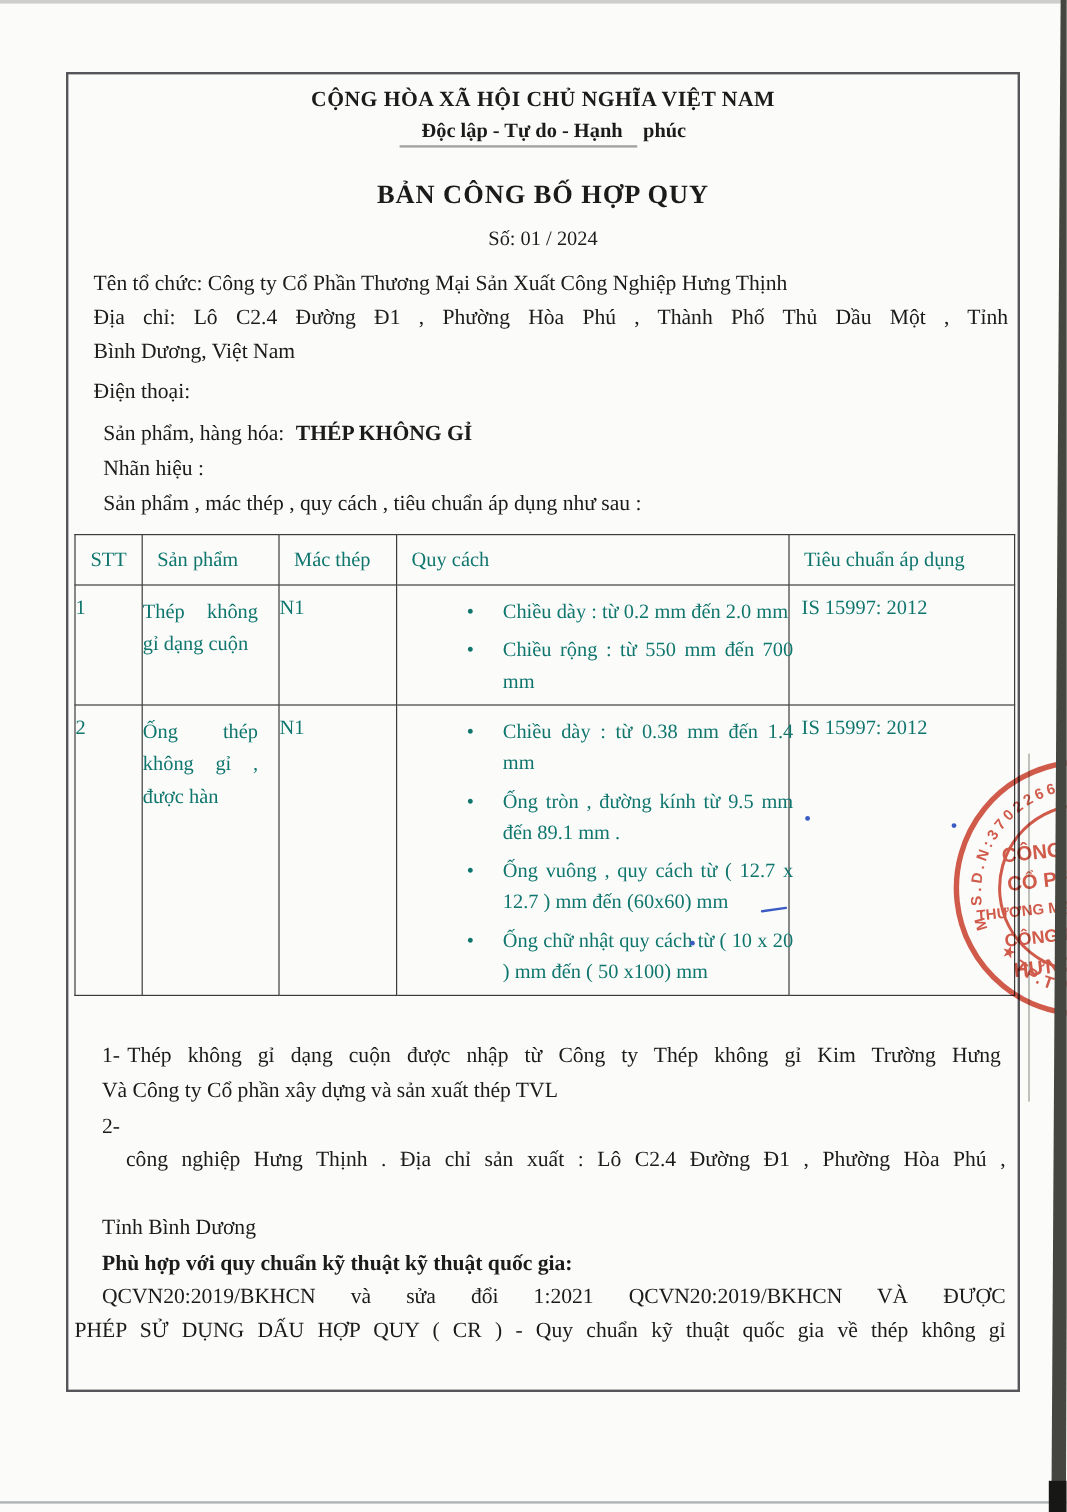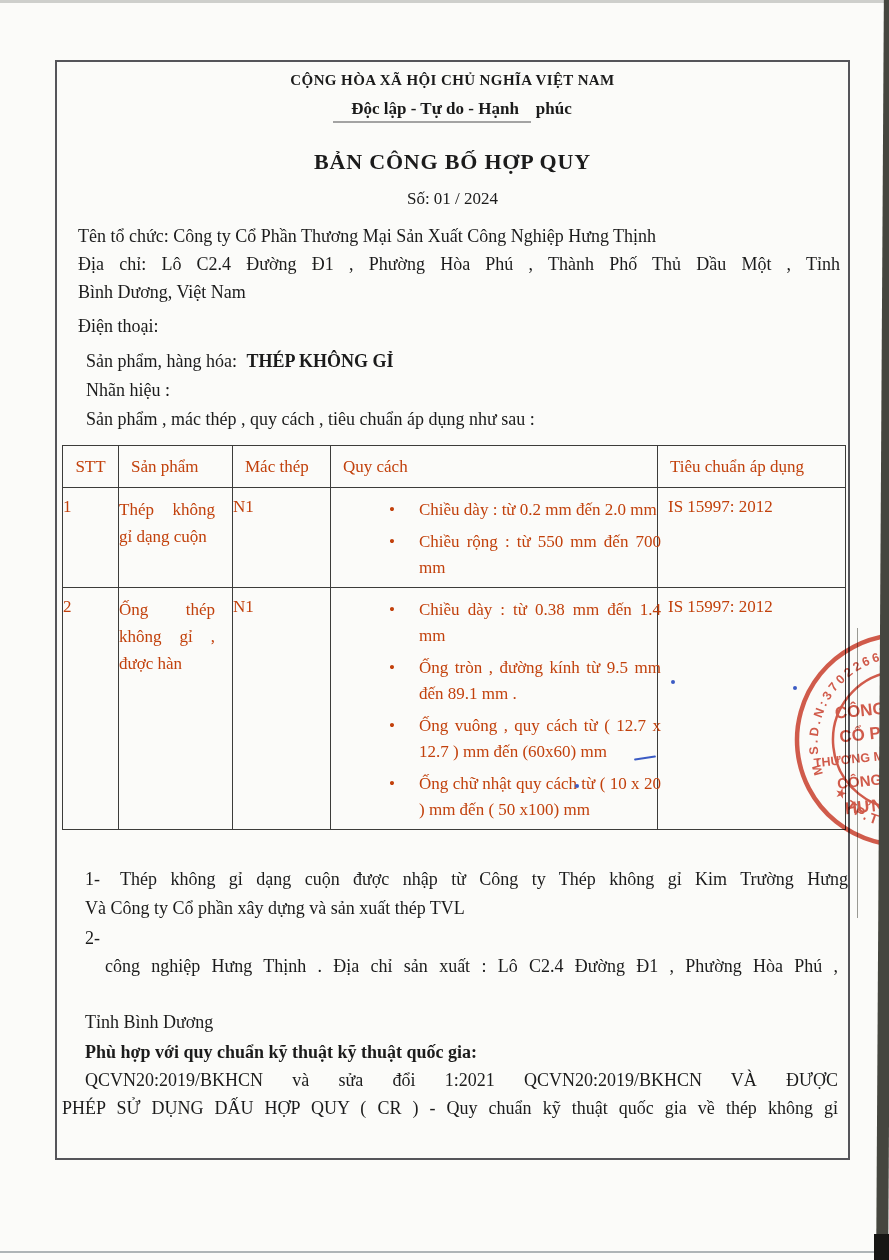--- a/index.html
+++ b/index.html
@@ -12,34 +12,34 @@
   }
   .abs { position:absolute; }
   
   .edge-top { left:0; top:0; width:100%; height:3px; background:#cecfcc; }
   .edge-right { right:-3px; top:-4px; width:12px; height:1270px; background:#45463f; transform:rotate(0.35deg); z-index:30; }
   .corner-blob { right:0; bottom:0; width:15px; height:26px; background:#171715; z-index:31; }
   .edge-bottom { left:0; top:1251px; width:100%; height:2px; background:#aeb4b6; z-index:29; }
   
   .frame { left:55px; top:60px; width:795px; height:1100px; border:2px solid #55555a; z-index:1; }
   .centerband { left:55px; width:795px; text-align:center; z-index:2; }
-  .nat { top:72px; font-size:15px; font-weight:bold; letter-spacing:0.4px; }
+  .nat { top:72px; font-size:18px; font-weight:bold; letter-spacing:0.4px; }
   .motto { top:99px; font-size:17px; font-weight:bold; }
   .motto .ul { border-bottom:2px solid #a3a3a3; padding:0 12px 3px 18px; }
   .motto .tail { margin-left:5px; }
   .title { top:149px; font-size:22px; font-weight:bold; letter-spacing:0.8px; }
   .docnum { top:189px; font-size:17px; }
   .line { position:absolute; font-size:18px; line-height:24px; white-space:nowrap; z-index:2; }
   .jl { white-space:normal; text-align:justify; text-align-last:justify; }
   .b { font-weight:bold; }
   
   table.spec-table { position:absolute; left:62px; top:445px; width:783px; border-collapse:collapse; table-layout:fixed; z-index:2; }
   table.spec-table td, table.spec-table th {
     border:1.5px solid #3c3c3a; font-size:17px; font-weight:normal;
-    vertical-align:top; text-align:left; color:#c2410c;
+    vertical-align:top; text-align:left; color:#0f766e;
   }
   tr.hdr th { height:42px; vertical-align:middle; padding-left:12px; }
   tr.hdr th.c { text-align:center; padding-left:0; }
   td.c { text-align:center; padding-top:9px; }
   td.pcell { padding:8px 6px 0 0; }
   .pline { width:96px; line-height:27px; }
   .pline.jl { text-align-last:justify; }
   td.qcell { padding-top:9px; }
   .spec { position:relative; margin:0 0 6px 88px; width:242px; line-height:26px; }
   .spec::before { content:"•"; position:absolute; left:-30px; top:0; font-size:17px; }
@@ -142,21 +142,21 @@
           <div class="sline jl">Ống chữ nhật quy cách từ ( 10 x 20</div>
           <div class="sline">) mm đến ( 50 x100) mm</div>
         </div>
       </td>
       <td class="scell">IS 15997: 2012</td>
     </tr>
   </tbody>
     </table>
 
   <span class="line" style="left:85px; top:867px;">1-</span>
-  <div class="line jl" style="left:120px; top:867px; width:728px;">Thép không gỉ dạng cuộn được nhập từ Công ty Thép không gỉ Kim Trường Hưng</div>
+  <div class="line jl" style="left:106px; top:867px; width:728px;">Thép không gỉ dạng cuộn được nhập từ Công ty Thép không gỉ Kim Trường Hưng</div>
   <div class="line" style="left:85px; top:896px;">Và Công ty Cổ phần xây dựng và sản xuất thép TVL</div>
 
   <span class="line" style="left:85px; top:926px;">2-</span>
   <div class="line jl" style="left:105px; top:954px; width:733px;">công nghiệp Hưng Thịnh . Địa chỉ sản xuất : Lô C2.4 Đường Đ1 , Phường Hòa Phú ,</div>
 
   <div class="line" style="left:85px; top:1010px;">Tỉnh Bình Dương</div>
   <div class="line" style="left:85px; top:1040px;font-weight:bold;">Phù hợp với quy chuẩn kỹ thuật kỹ thuật quốc gia:</div>
   <div class="line jl" style="left:85px; top:1068px; width:753px;">QCVN20:2019/BKHCN và sửa đổi 1:2021 QCVN20:2019/BKHCN VÀ ĐƯỢC</div>
   <div class="line jl" style="left:62px; top:1096px; width:776px;">PHÉP SỬ DỤNG DẤU HỢP QUY ( CR ) - Quy chuẩn kỹ thuật quốc gia về thép không gỉ</div>
 

